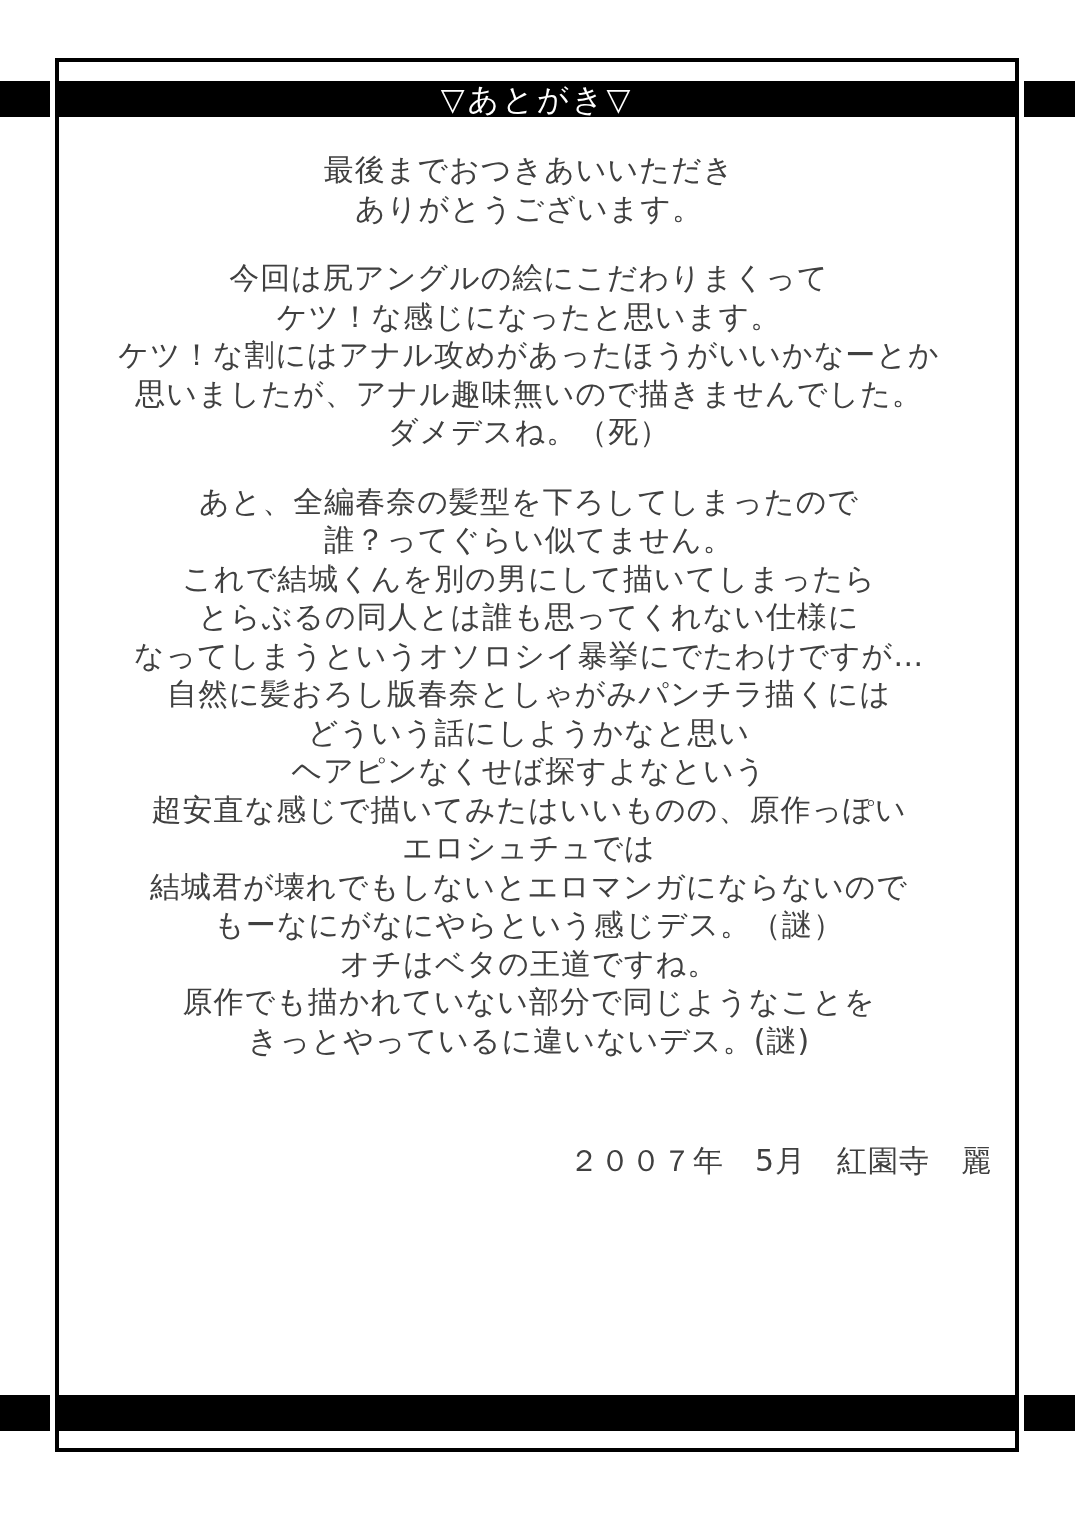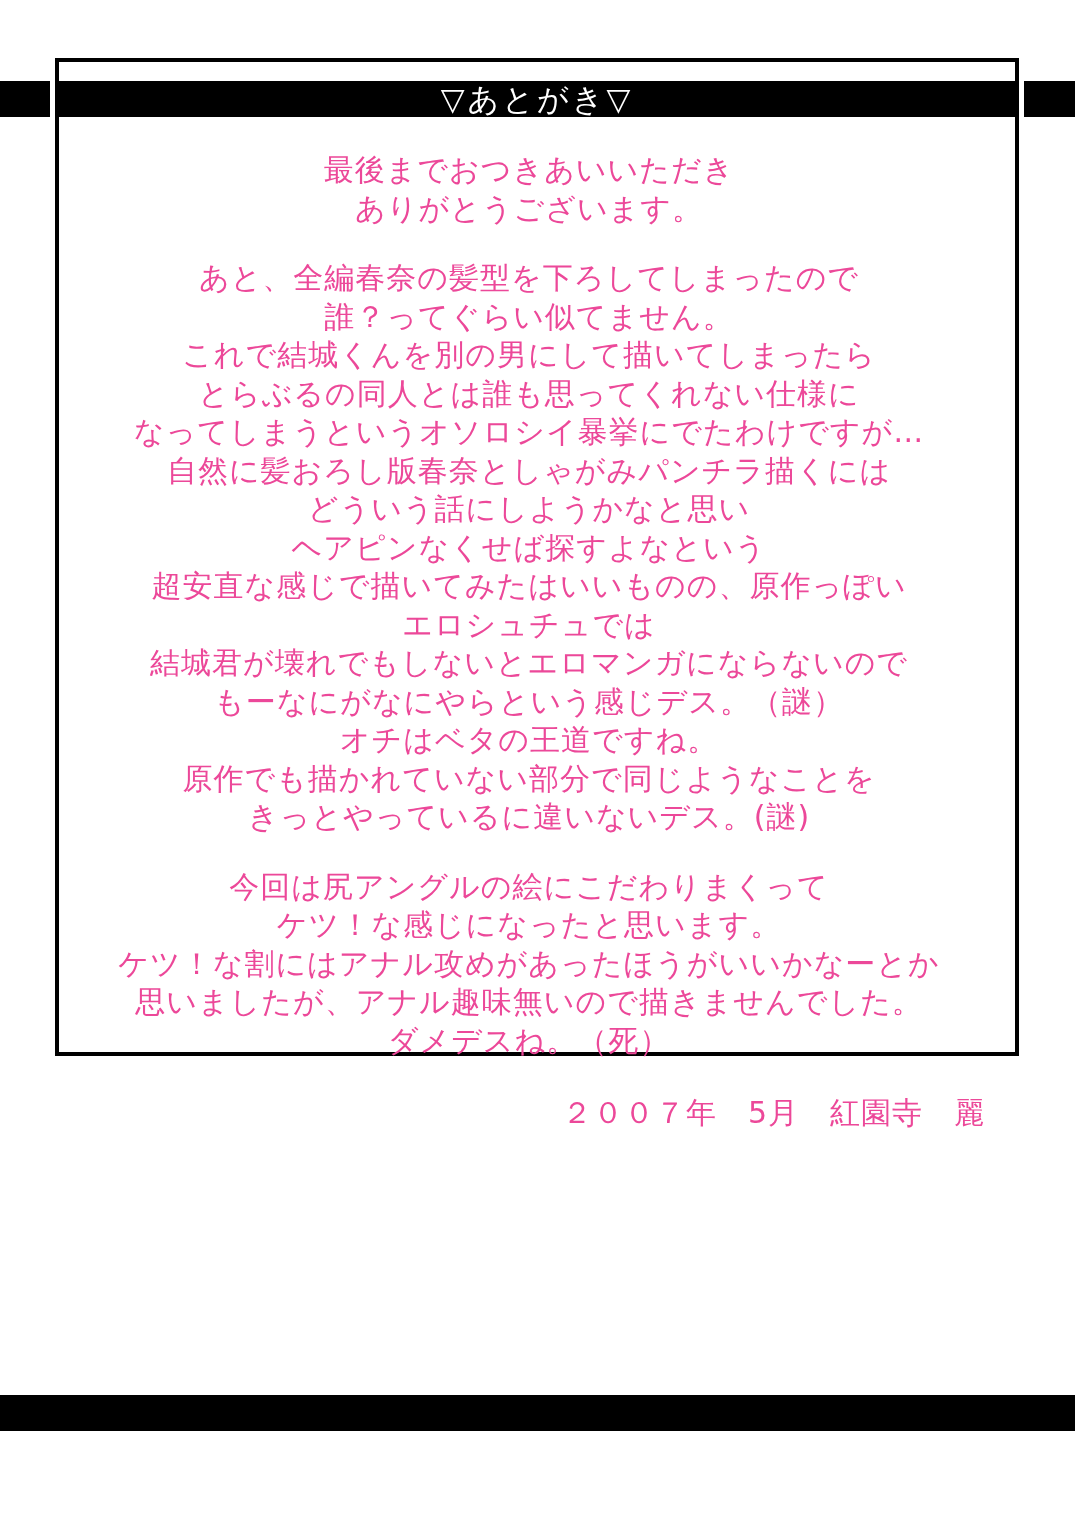--- a/index.html
+++ b/index.html
@@ -31,21 +31,21 @@
   }
   .band-top { top: 81px; }
   .band-bottom { top: 1395px; }
 
   
   .frame {
     position: absolute;
     left: 55px;
     top: 58px;
     width: 964px;
-    height: 998px;
+    height: 1394px;
     box-sizing: border-box;
     border: 4px solid #000000;
     background: #ffffff;
     box-shadow: 0 0 0 5px #ffffff;
     z-index: 2;
   }
   
   .header-band {
     position: absolute;
     left: 0;
@@ -72,69 +72,69 @@
   }
   .content {
     position: absolute;
     left: 0;
     right: 16px;
     top: 89px;
     text-align: center;
     font-size: 30px;
     line-height: 38.5px;
     letter-spacing: 1px;
-    color: #ec4899;
+    color: #404040;
   }
   .para {
     white-space: pre-line;
     margin: 31px 0 0 0;
   }
   .para:first-child { margin-top: 0; }
   .signature {
-    margin-top: 34px;
-    text-align: left;
+    margin-top: 82px;
+    text-align: center;
     padding-left: 503px;
     letter-spacing: 1px;
   }
 </style>
 </head>
 <body>
 
 <div class="page">
   <div class="band band-top"></div>
   <div class="band band-bottom"></div>
 
   <div class="frame">
     <div class="header-band">
       <span>▽あとがき▽</span>
     </div>
 
     <div class="content">
       <div>
           <p class="para">最後までおつきあいいただき
 ありがとうございます。</p>
+          <p class="para">今回は尻アングルの絵にこだわりまくって
+ケツ！な感じになったと思います。
+ケツ！な割にはアナル攻めがあったほうがいいかなーとか
+思いましたが、アナル趣味無いので描きませんでした。
+ダメデスね。（死）</p>
           <p class="para">あと、全編春奈の髪型を下ろしてしまったので
 誰？ってぐらい似てません。
 これで結城くんを別の男にして描いてしまったら
 とらぶるの同人とは誰も思ってくれない仕様に
 なってしまうというオソロシイ暴挙にでたわけですが…
 自然に髪おろし版春奈としゃがみパンチラ描くには
 どういう話にしようかなと思い
 ヘアピンなくせば探すよなという
 超安直な感じで描いてみたはいいものの、原作っぽい
 エロシュチュでは
 結城君が壊れでもしないとエロマンガにならないので
 もーなにがなにやらという感じデス。（謎）
 オチはベタの王道ですね。
 原作でも描かれていない部分で同じようなことを
 きっとやっているに違いないデス。(謎)</p>
-          <p class="para">今回は尻アングルの絵にこだわりまくって
-ケツ！な感じになったと思います。
-ケツ！な割にはアナル攻めがあったほうがいいかなーとか
-思いましたが、アナル趣味無いので描きませんでした。
-ダメデスね。（死）</p>
         </div>
       <div class="signature">２００７年　5月　紅園寺　麗</div>
     </div>
 
     <div class="footer-band"></div>
   </div>
 </div>
 
 </body></html>

